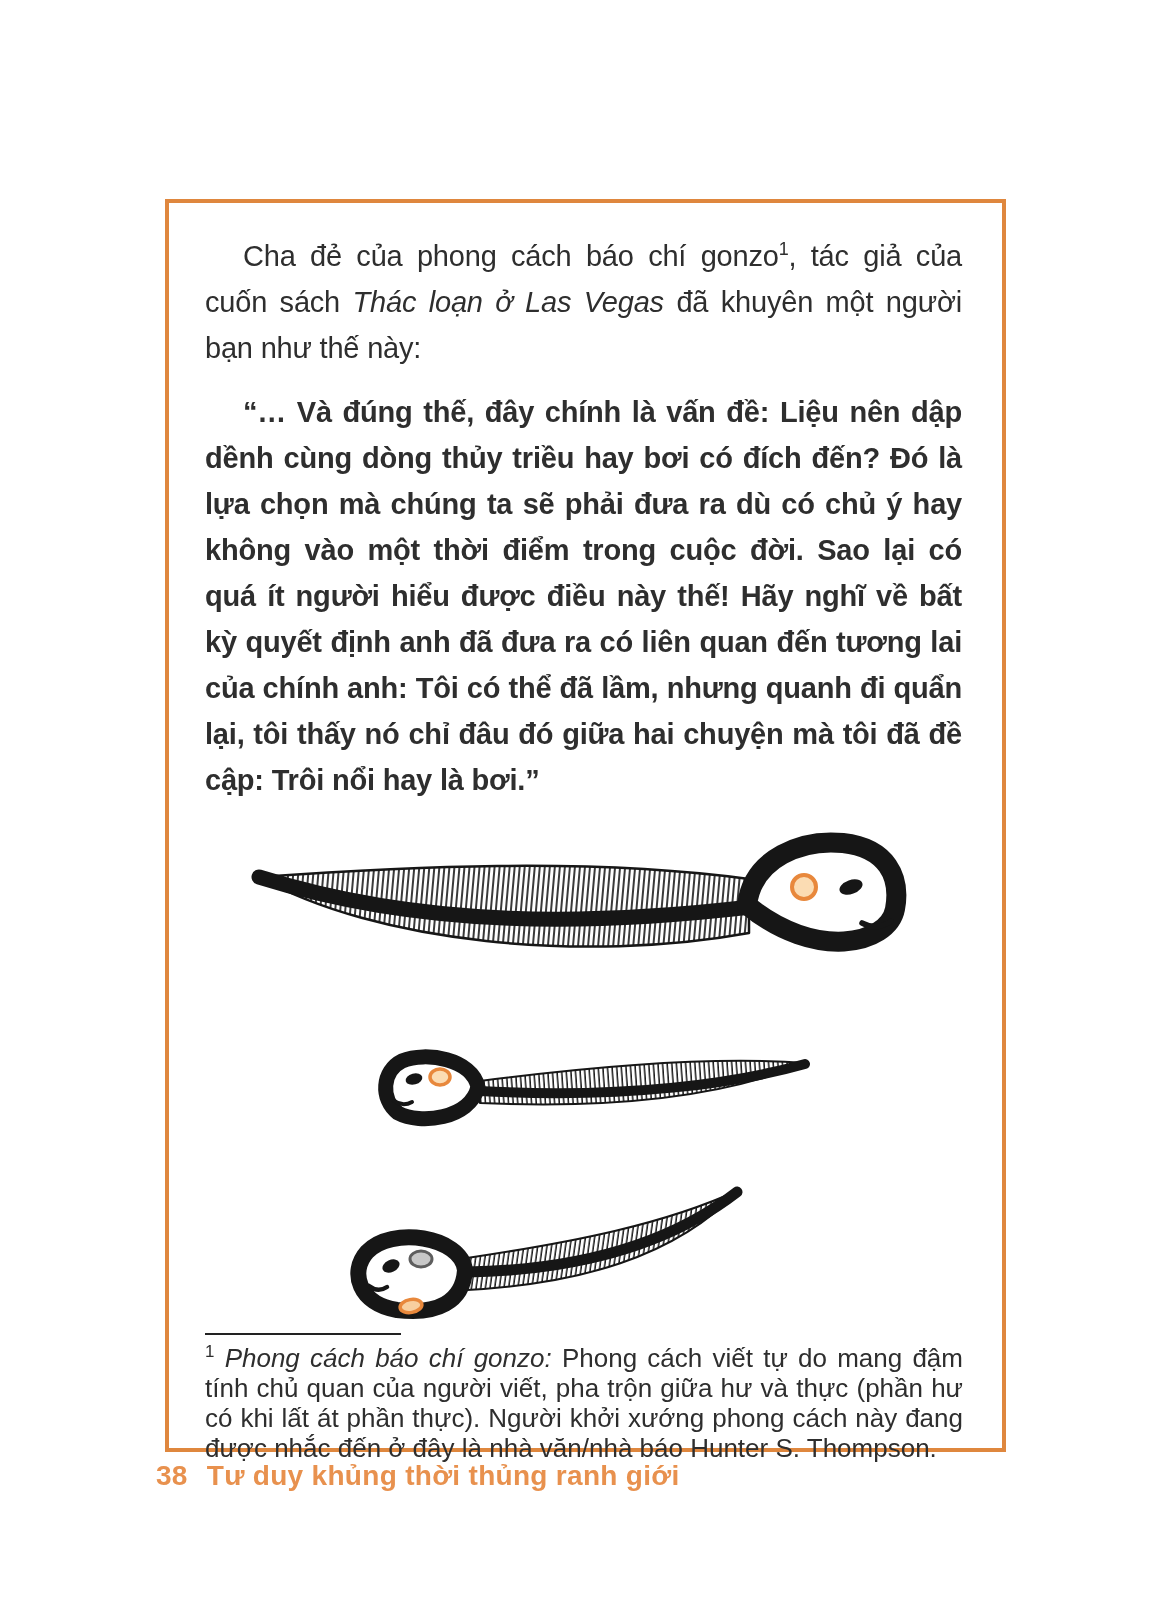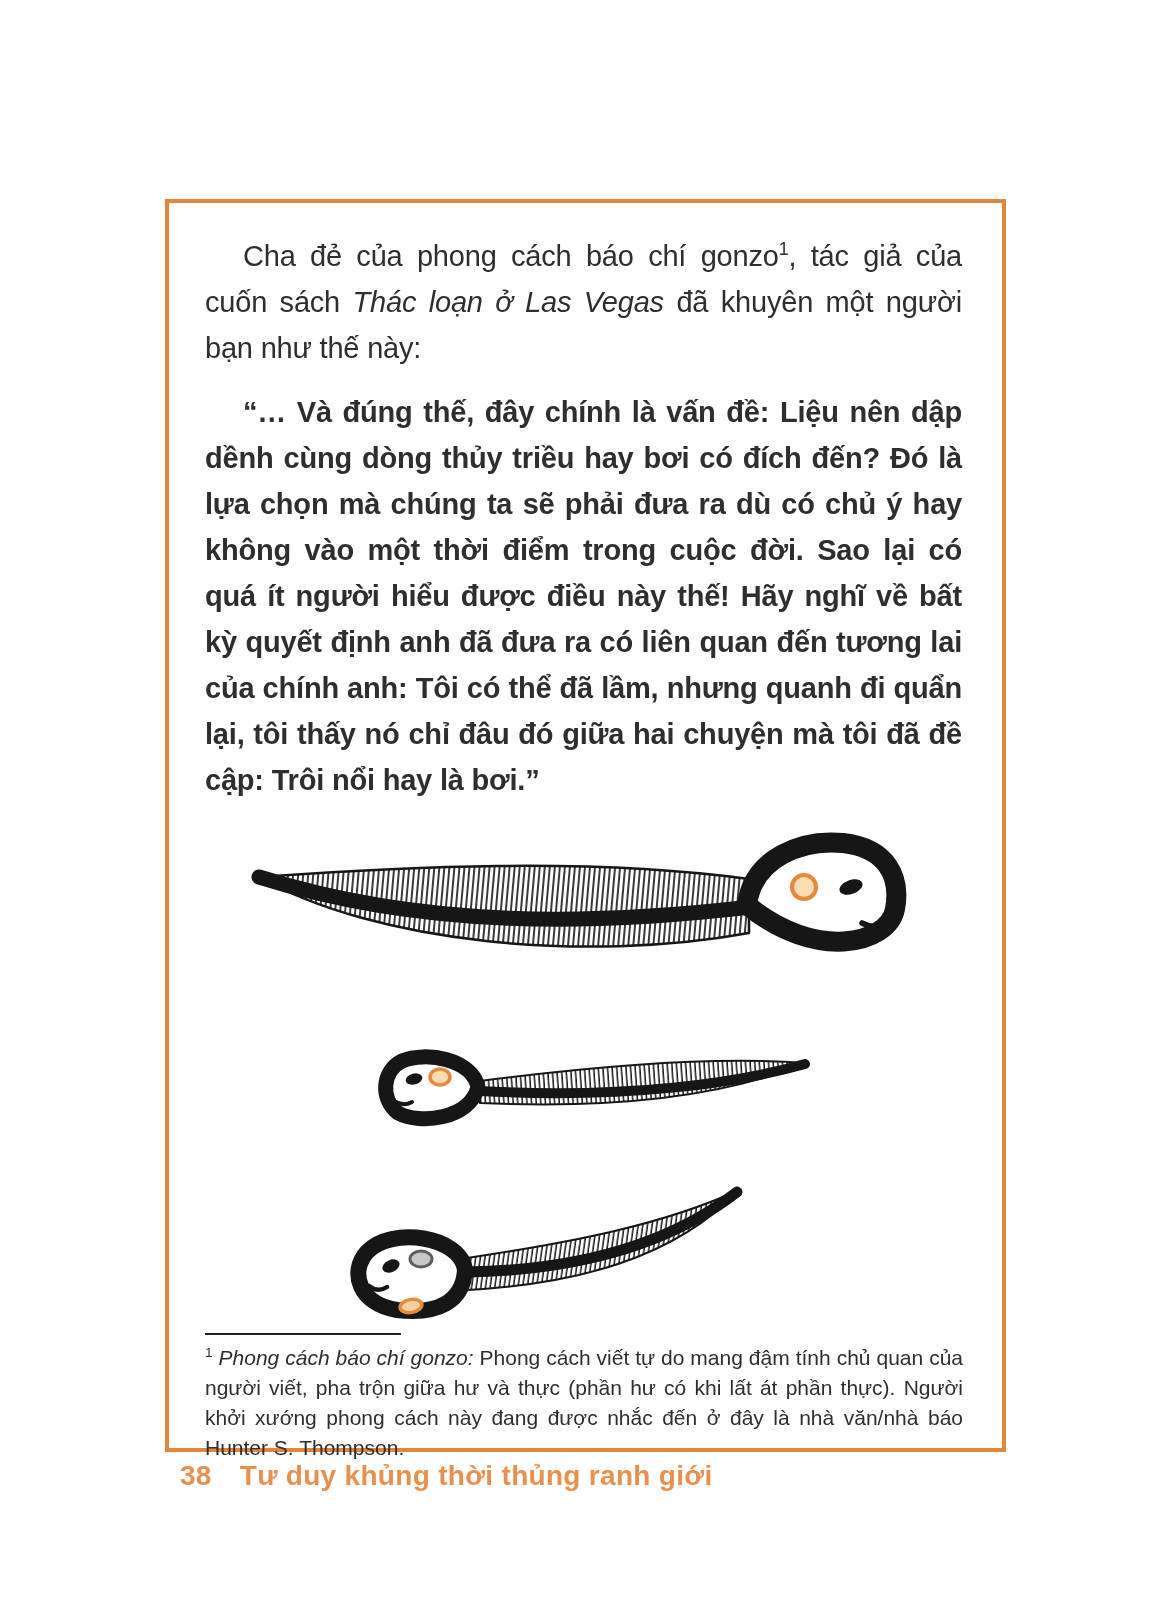--- a/index.html
+++ b/index.html
@@ -33,27 +33,27 @@
   .fish{position:absolute;}
   .fish svg{display:block;overflow:visible;}
   .footnote-block{
     position:absolute;left:36px;top:1130px;width:758px;
   }
   .footnote-rule{
     width:196px;height:0;border-top:2px solid #222;
     margin:0 0 8px 0;
   }
   .footnote-text{
-    font-size:21px;line-height:30px;text-align:justify;
+    font-size:26px;line-height:30px;text-align:justify;
     color:#2e2e2e;margin:0;
   }
   .footnote-text sup{font-size:0.65em;line-height:0;vertical-align:super;}
   .page-footer{
-    position:absolute;left:180px;top:1460px;
-    display:flex;align-items:baseline;gap:28px;
+    position:absolute;left:156px;top:1460px;
+    display:flex;align-items:baseline;gap:19px;
     font-size:28px;font-weight:700;letter-spacing:0.3px;
     color:#e8914e;
   }
 </style>
 </head>
 <body>
 
 <div class="quote-box">
 
   <div class="body-text">

